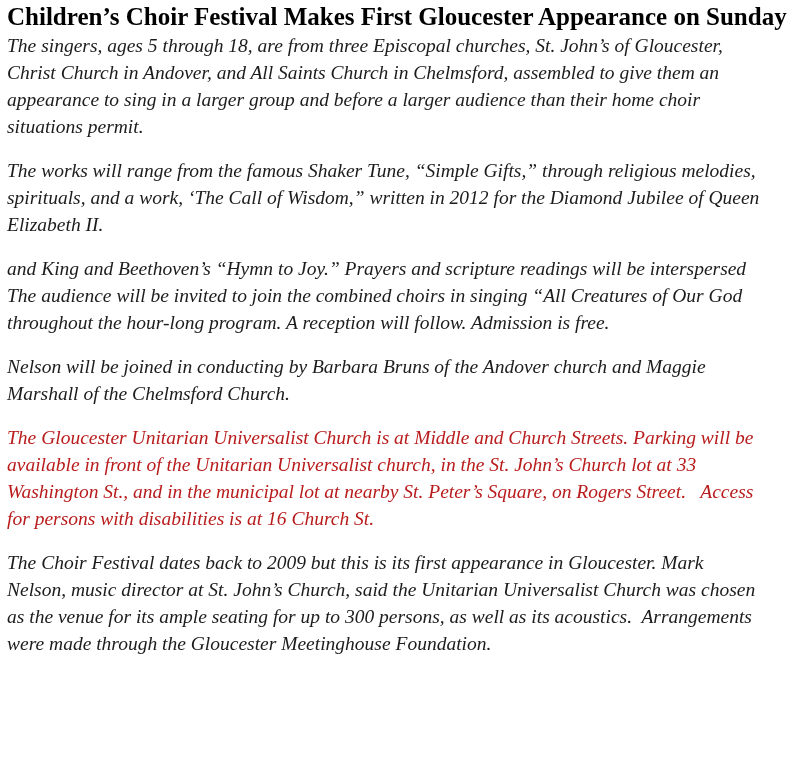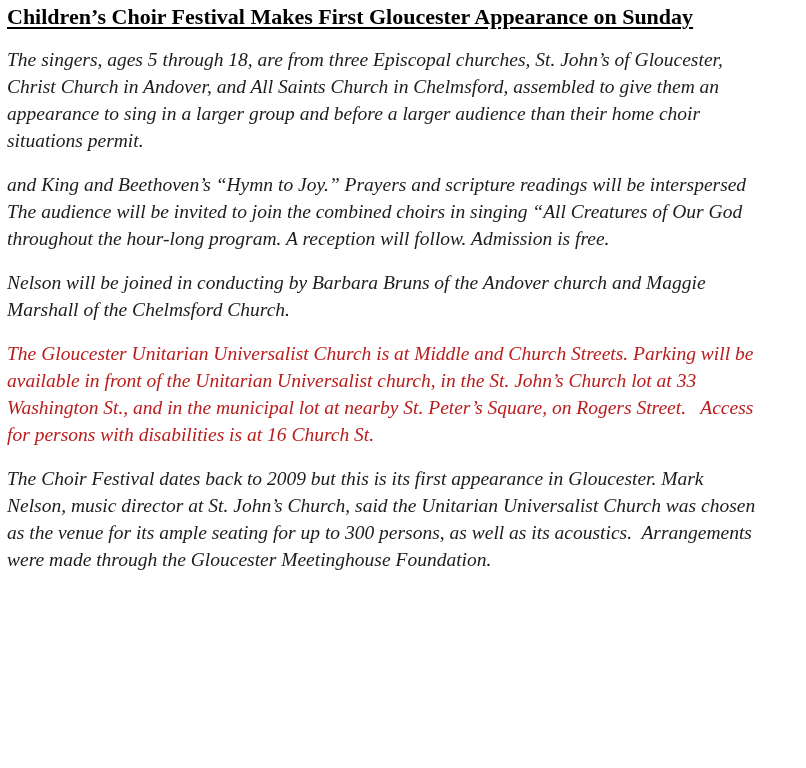--- a/index.html
+++ b/index.html
@@ -11,27 +11,26 @@
     background: #ffffff;
     font-family: "Liberation Serif", serif;
   }
   .page {
     box-sizing: border-box;
     width: 806px;
     height: 768px;
     padding: 2px 8px 0 7px;
   }
   .title {
-    margin: 0 0 14px 0;
-    font-size: 22px;
+    margin: 0 0 0 0;
+    font-size: 25px;
     line-height: 30px;
     font-weight: bold;
     font-style: normal;
     color: #000000;
-    text-decoration: underline;
     text-decoration-thickness: 2px;
     text-underline-offset: 3px;
     white-space: pre;
   }
   .para {
     margin: 0 0 17px 0;
     font-style: italic;
     font-size: 19.5px;
     line-height: 27px;
     color: #1c1c1c;
@@ -51,20 +50,25 @@
 <div class="page">
   <h1 class="title" style="color: rgb(0, 0, 0);">Children’s Choir Festival Makes First Gloucester Appearance on Sunday</h1>
   <div>
       <p class="para" style="color: rgb(28, 28, 28);">
         <span class="line">The singers, ages 5 through 18, are from three Episcopal churches, St. John’s of Gloucester,</span>
         <span class="line">Christ Church in Andover, and All Saints Church in Chelmsford, assembled to give them an</span>
         <span class="line">appearance to sing in a larger group and before a larger audience than their home choir</span>
         <span class="line">situations permit.</span>
       </p>
       <p class="para" style="color: rgb(28, 28, 28);">
+        <span class="line">The works will range from the famous Shaker Tune, “Simple Gifts,” through religious melodies,</span>
+        <span class="line">spirituals, and a work, ‘The Call of Wisdom,” written in 2012 for the Diamond Jubilee of Queen</span>
+        <span class="line">Elizabeth II.</span>
+      </p>
+      <p class="para" style="color: rgb(28, 28, 28);">
         <span class="line">and King and Beethoven’s “Hymn to Joy.” Prayers and scripture readings will be interspersed</span>
         <span class="line">The audience will be invited to join the combined choirs in singing “All Creatures of Our God</span>
         <span class="line">throughout the hour-long program. A reception will follow. Admission is free.</span>
       </p>
       <p class="para" style="color: rgb(28, 28, 28);">
         <span class="line">Nelson will be joined in conducting by Barbara Bruns of the Andover church and Maggie</span>
         <span class="line">Marshall of the Chelmsford Church.</span>
       </p>
       <p class="para" style="color: #b91c1c; margin-top: 16px;">
         <span class="line">The Gloucester Unitarian Universalist Church is at Middle and Church Streets. Parking will be</span>

